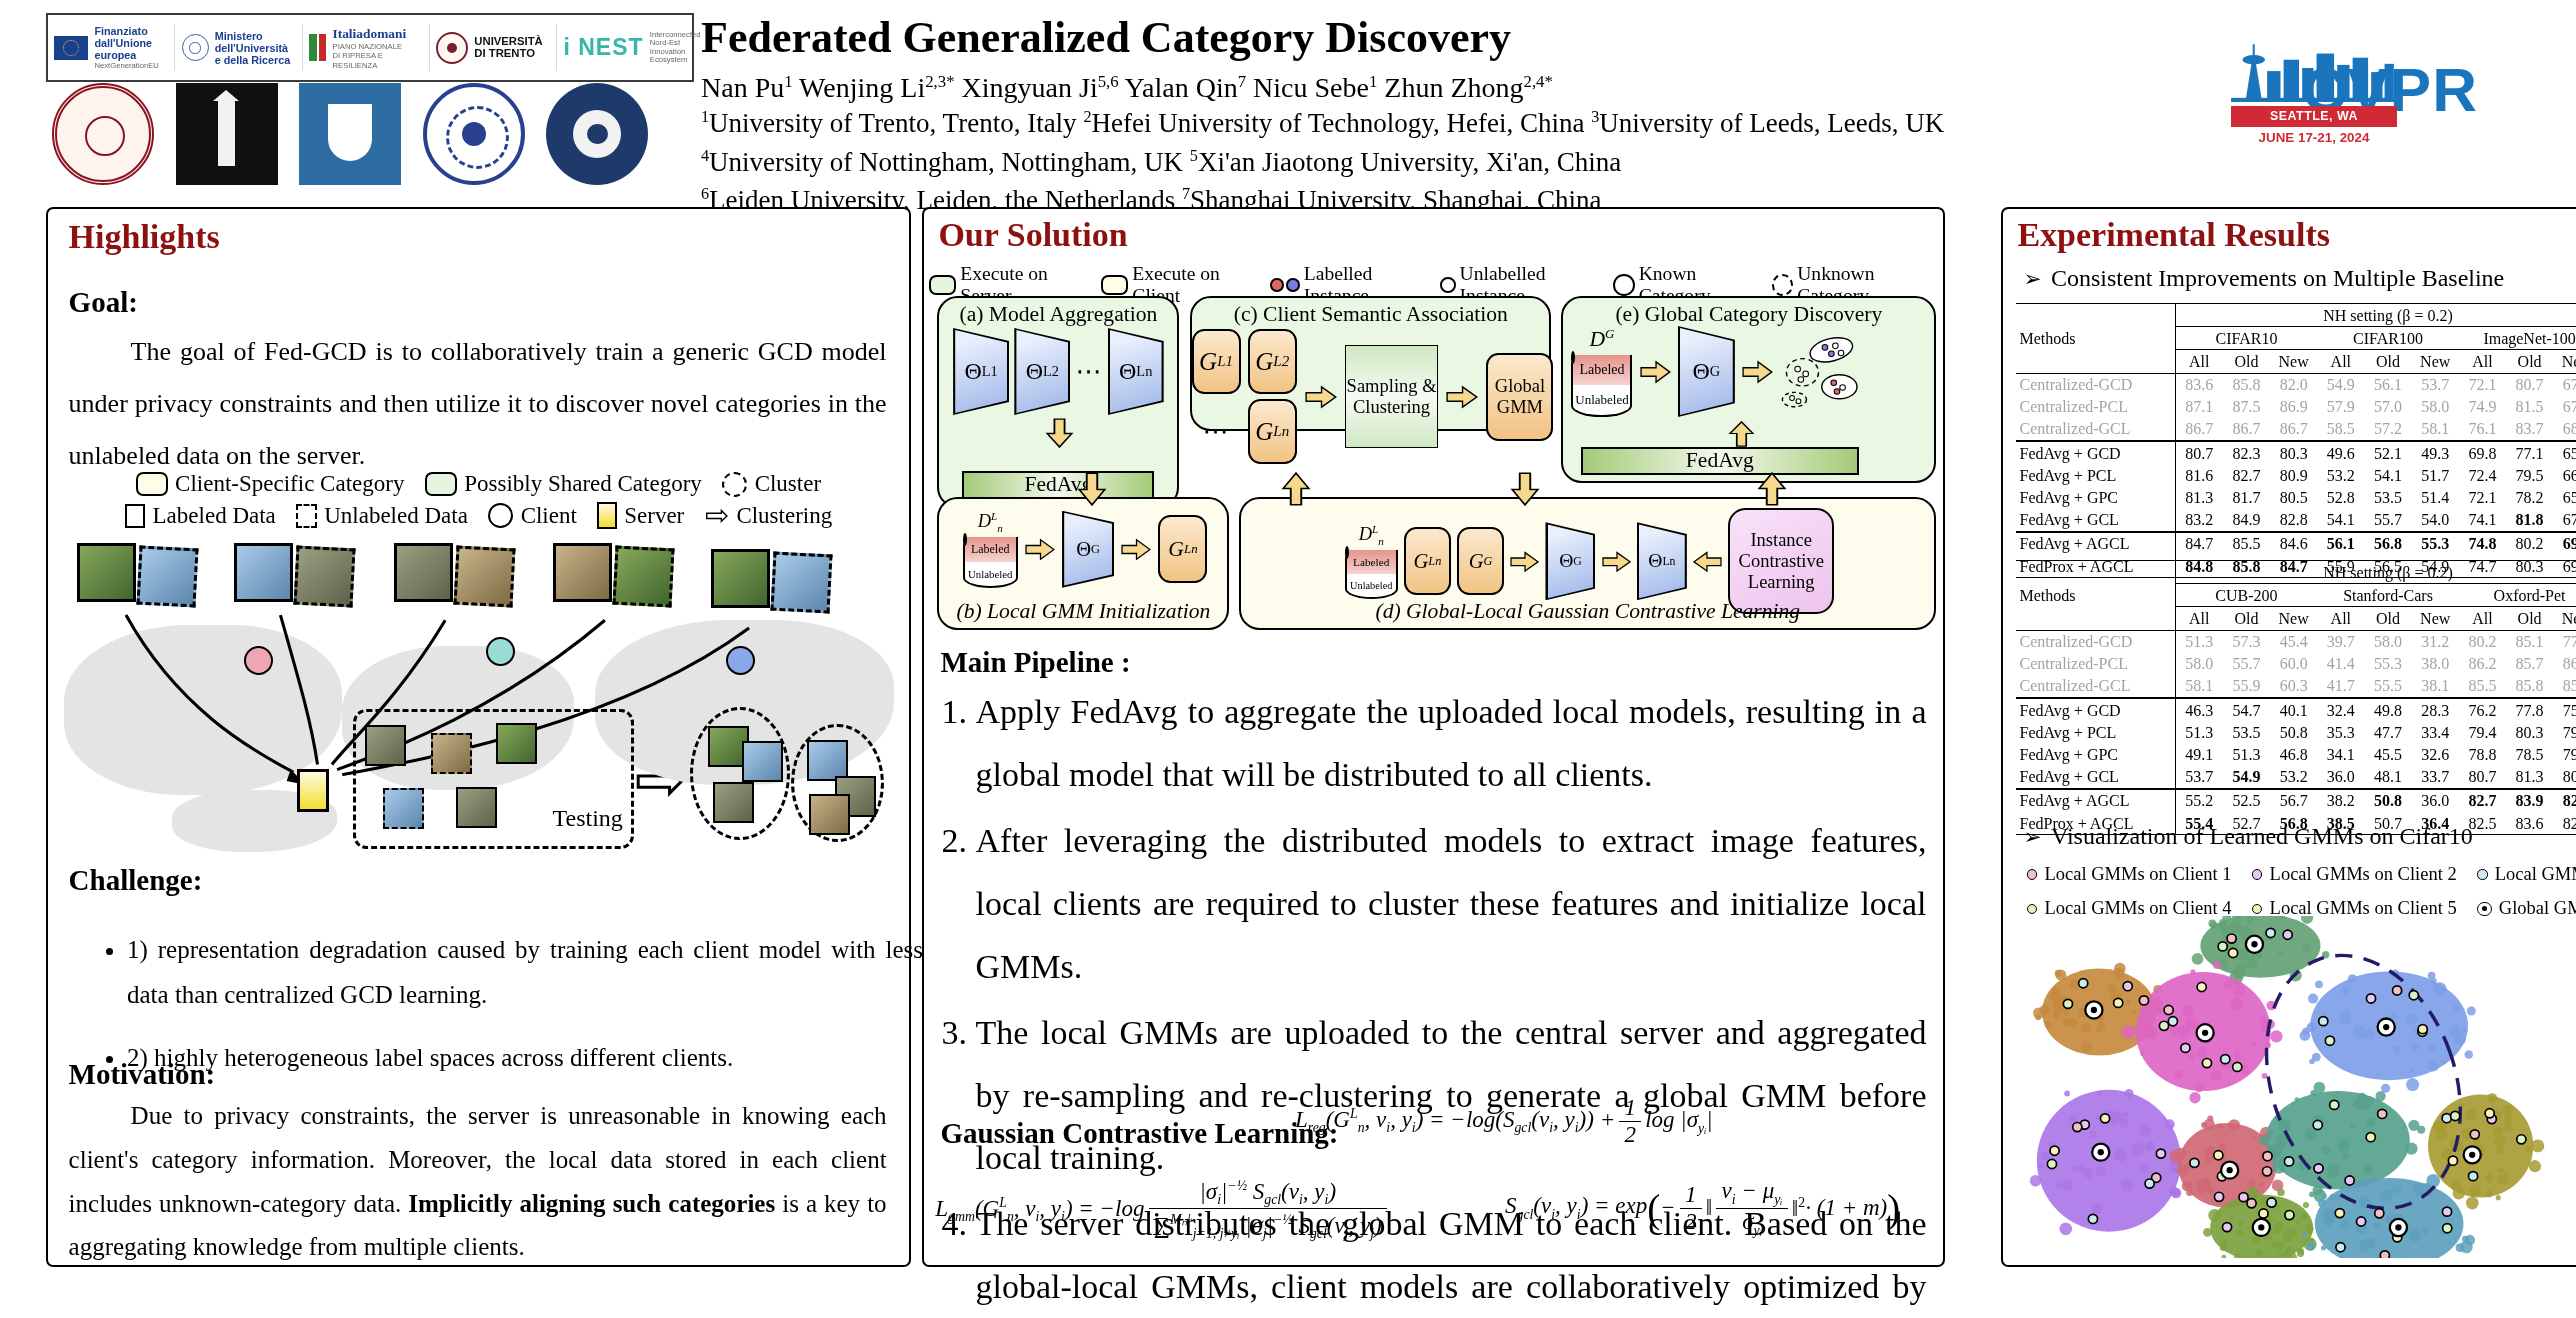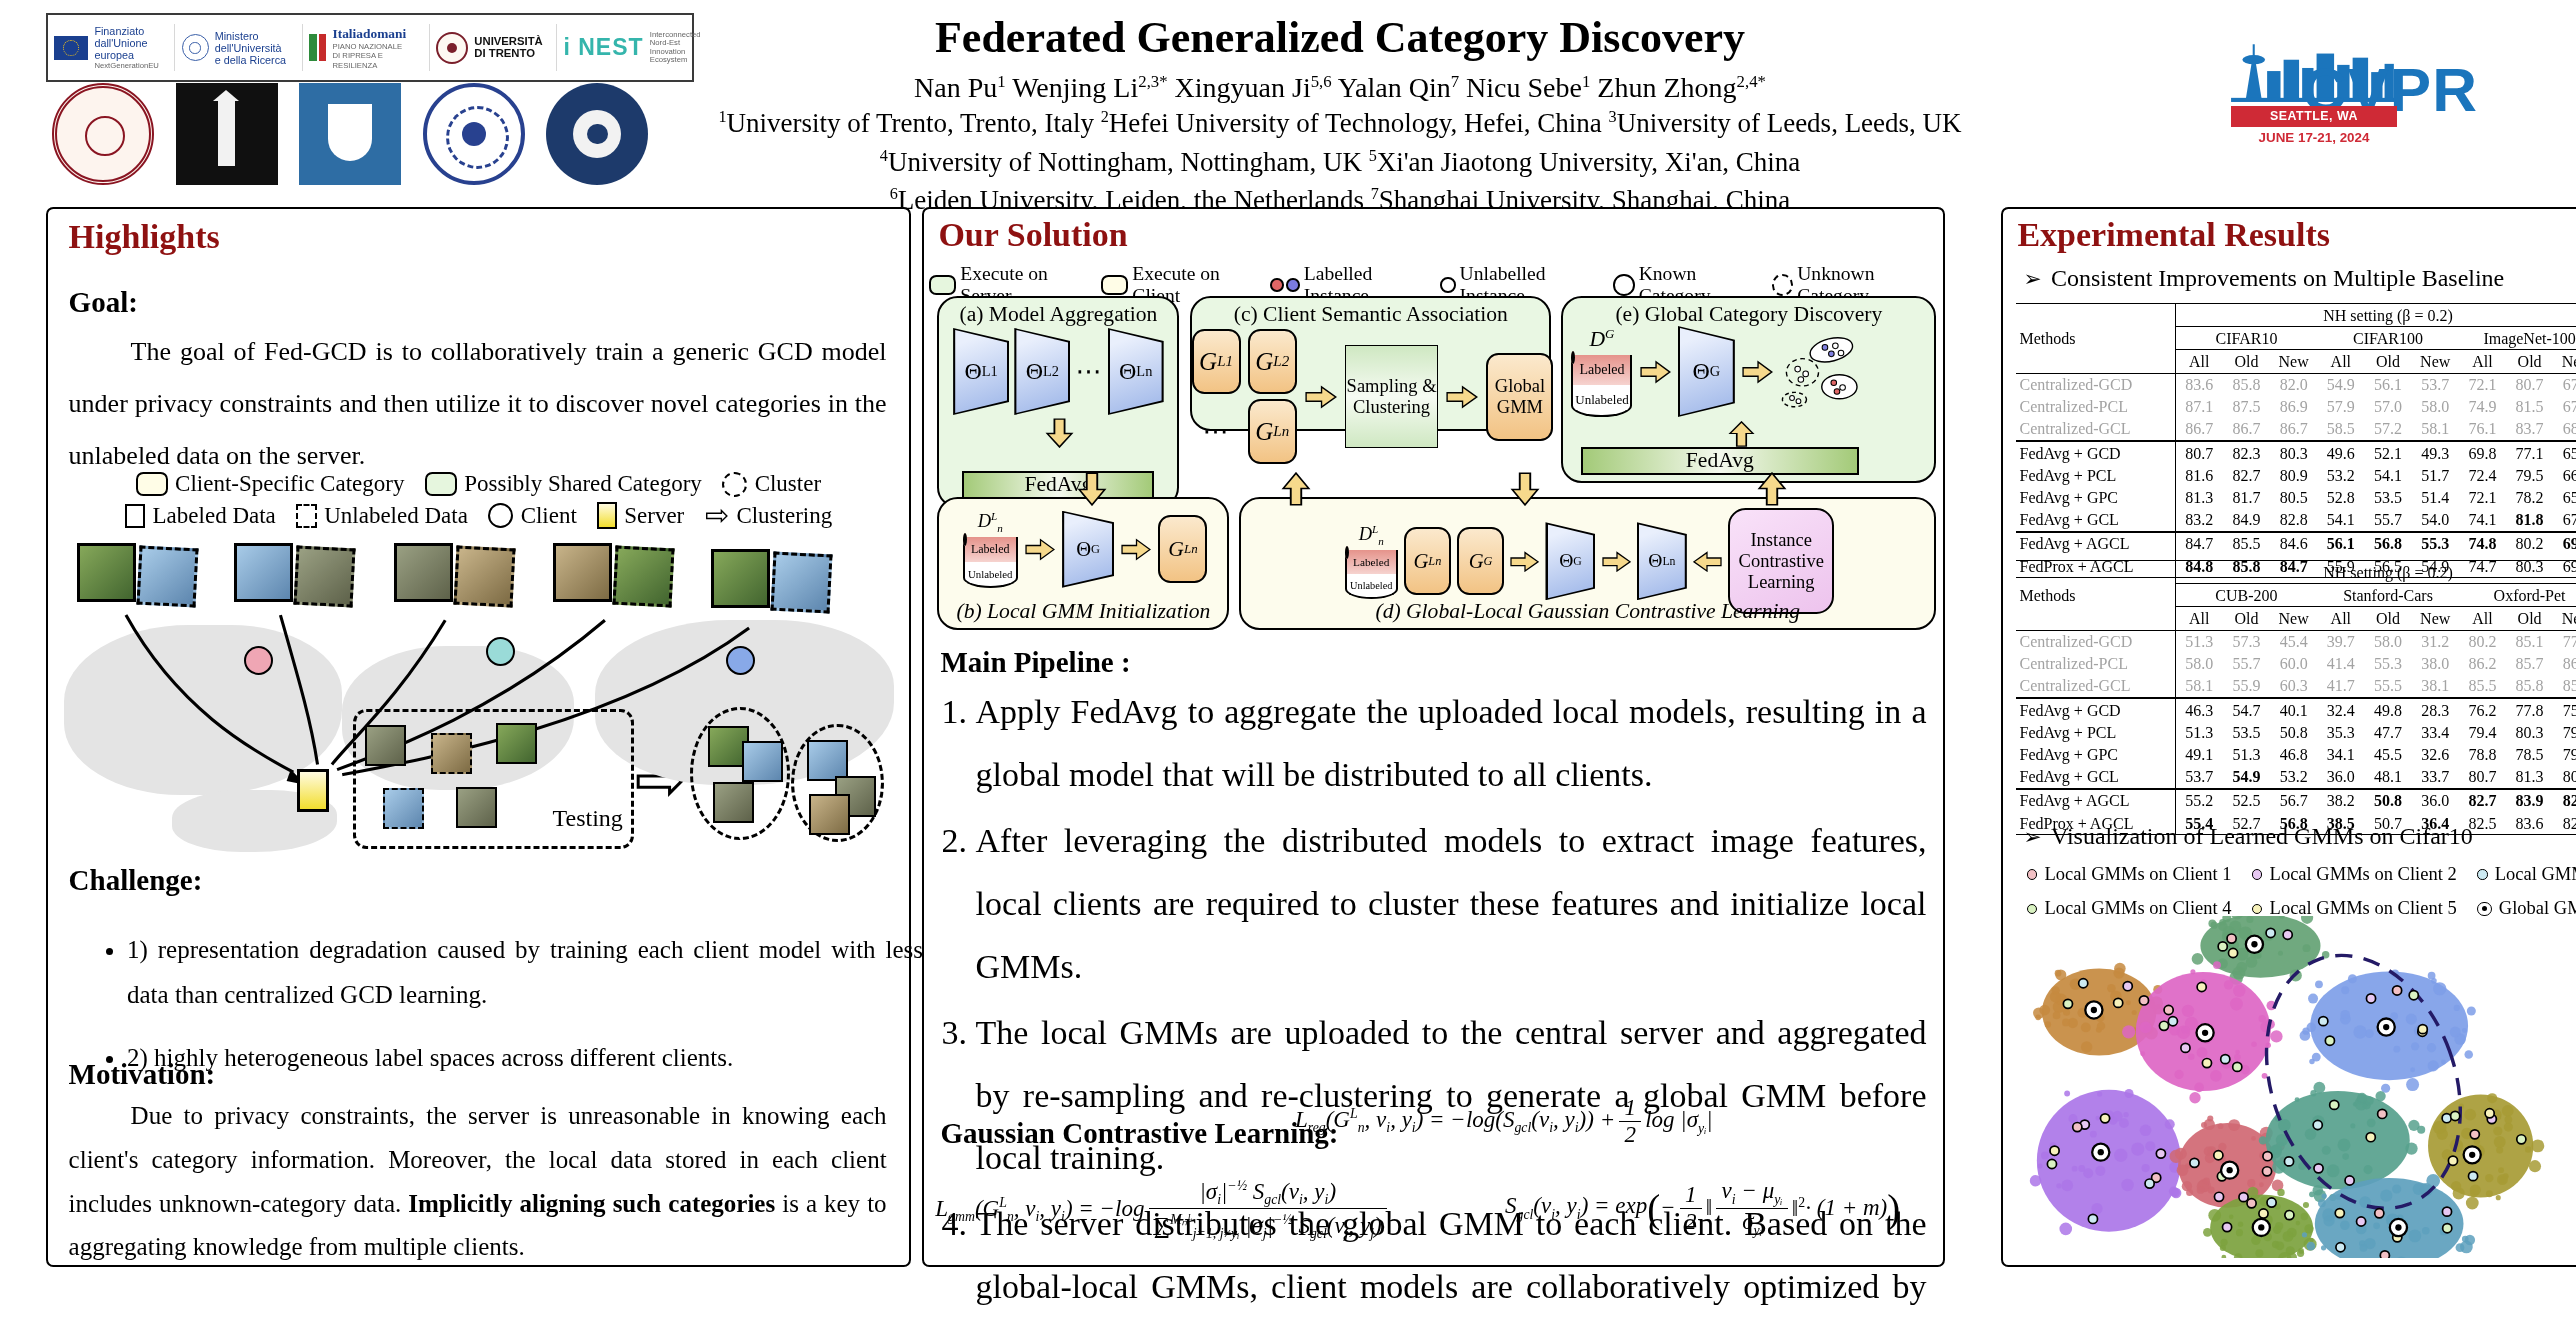--- a/index.html
+++ b/index.html
@@ -1,21 +1,21 @@
 <!DOCTYPE html>
 <html style="font-size:8.2px"><head>
 <meta charset="utf-8">
 <style>
   html,body{margin:0;padding:0;background:#fff;}
   .poster{position:relative;width:2638px;height:1319px;background:#fff;font-family:"Liberation Serif",serif;color:#000;overflow:hidden;}
   
   .funding-box{position:absolute;left:46px;top:13.4px;width:644px;height:65px;border:2.1px solid #3a3a3a;background:#fff;display:flex;align-items:center;font-family:"Liberation Sans",sans-serif;}
   .funding-item{flex:1;display:flex;align-items:center;gap:6.2px;padding:0 6.2px;height:47px;border-right:1px solid #d8d8d8;}
   .funding-item:last-child{border-right:none;}
-  .f-title{font-size:10.8px;font-weight:normal;color:#1a3f8f;line-height:1.12;white-space:pre-line;}
+  .f-title{font-size:10.8px;font-weight:bold;color:#1a3f8f;line-height:1.12;white-space:pre-line;}
   .f-sub{font-size:7.7px;color:#666;line-height:1.1;white-space:pre-line;}
   .eu-flag{width:34px;height:24px;background:#1a3f8f;flex:none;display:flex;align-items:center;justify-content:center;}
   .eu-flag i{display:block;width:13.4px;height:13.4px;border:1.5px dotted #f5c518;border-radius:50%;}
   .italy-emblem{width:25px;height:25px;border:1.5px solid #3a5fa8;border-radius:50%;flex:none;display:flex;align-items:center;justify-content:center;}
   .italy-emblem i{width:9.3px;height:9.3px;border:1px solid #3a5fa8;border-radius:50%;}
   .domani-mark{width:17.5px;height:27px;flex:none;display:flex;gap:2.1px;}
   .domani-mark i{flex:1;}
   .dm-g{background:#2e8b3c;}.dm-r{background:#c62b2b;}
   .it-title{font-size:13.4px;font-weight:bold;color:#1a3f8f;font-family:"Liberation Serif",serif;}
   .unitn-mark{width:28px;height:28px;border:2.1px solid #7a1f2b;border-radius:50%;background:#fdf8f2;flex:none;display:flex;align-items:center;justify-content:center;}
@@ -30,21 +30,21 @@
   .seal-tower i{position:absolute;left:50%;top:15.5px;width:17.5px;height:67px;margin-left:-8.8px;background:#f2f2f2;}
   .seal-tower u{position:absolute;left:50%;top:7.2px;margin-left:-13.4px;border-left:13.4px solid transparent;border-right:13.4px solid transparent;border-bottom:11.3px solid #f2f2f2;width:0;height:0;display:block;}
   .seal-nott{background:#2e6da4;}
   .seal-nott i{position:absolute;left:50%;top:20.6px;width:44px;height:57px;margin-left:-22px;background:#fff;border-radius:0 0 23px 23px;}
   .seal-xjtu{border:4.1px solid #28418f;border-radius:50%;background:#fff;box-sizing:border-box;}
   .seal-xjtu i{position:absolute;left:50%;top:50%;width:57px;height:57px;margin:-28px 0 0 -28px;border:3.1px dashed #28418f;border-radius:50%;}
   .seal-xjtu u{position:absolute;left:50%;top:50%;width:24px;height:24px;margin:-12px 0 0 -12px;background:#28418f;border-radius:50%;display:block;}
   .seal-leiden{background:#1d3a6b;border-radius:50%;}
   .seal-leiden i{position:absolute;left:50%;top:50%;width:48px;height:48px;margin:-24px 0 0 -24px;background:#f2f2f2;border-radius:50%;}
   .seal-leiden u{position:absolute;left:50%;top:50%;width:20.6px;height:20.6px;margin:-10.3px 0 0 -10.3px;background:#1d3a6b;border-radius:50%;display:block;}
-  .header-center{position:absolute;left:701px;top:14.4px;width:1278px;text-align:center;}
+  .header-center{position:absolute;left:701px;top:14.4px;width:1278px;}
   .main-title{font-size:44px;font-weight:bold;line-height:1.1;}
   .authors{font-size:28px;margin-top:9.3px;}
   .affil{font-size:27px;line-height:1.42;}
   sup{font-size:60%;}sub{font-size:60%;}
   .cvpr-box{position:absolute;left:2231px;top:35px;width:247px;height:129px;}
   .cvpr-sky{position:absolute;left:0;top:0;}
   .cvpr-word{position:absolute;right:0;top:18.5px;font-family:"Liberation Sans",sans-serif;font-weight:bold;font-size:62px;color:#1b75bc;letter-spacing:1px;}
   .cvpr-banner{position:absolute;left:0;top:71px;width:166px;height:20.6px;background:#cf2a36;color:#fff;font-family:"Liberation Sans",sans-serif;font-weight:bold;font-size:12.4px;display:flex;align-items:center;justify-content:center;letter-spacing:0.5px;}
   .cvpr-dates{position:absolute;left:0;top:95px;width:166px;text-align:center;color:#cf2a36;font-family:"Liberation Sans",sans-serif;font-weight:bold;font-size:13.4px;}
   

